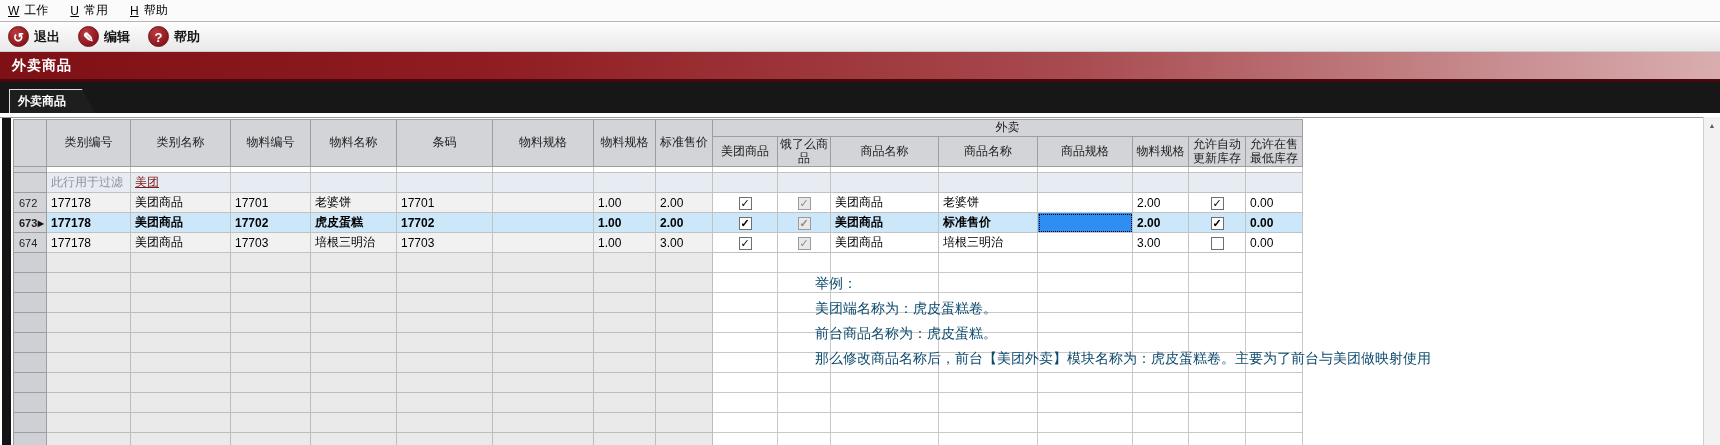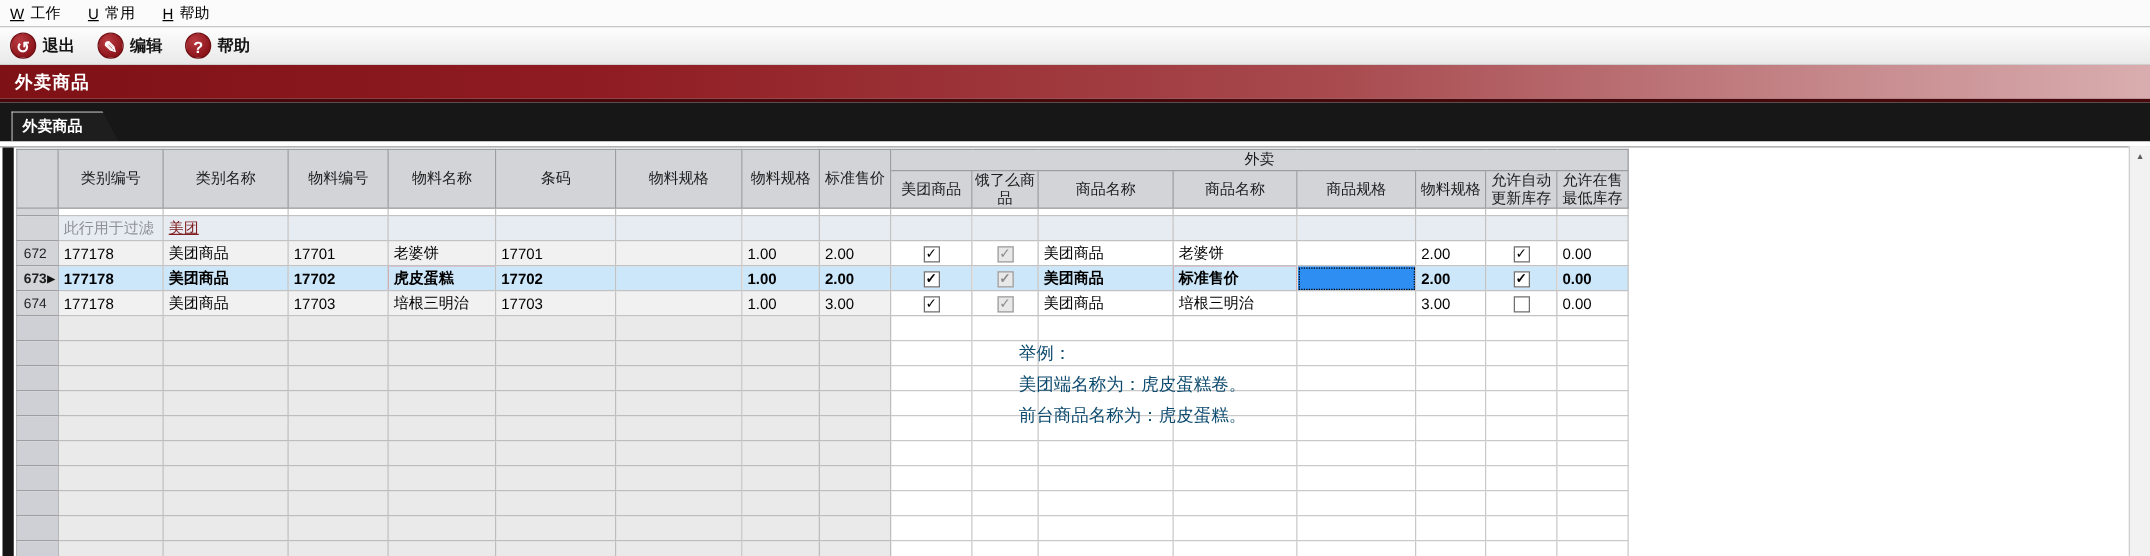--- a/index.html
+++ b/index.html
@@ -474,20 +474,21 @@
             <td class="wm"></td>
             <td class="wm"></td>
           </tr>
       </tbody>
     </table>
 
     <div class="annotation">
       <div>举例：</div>
       <div>美团端名称为：虎皮蛋糕卷。</div>
       <div>前台商品名称为：虎皮蛋糕。</div>
+      <div>那么修改商品名称后，前台【美团外卖】模块名称为：虎皮蛋糕卷。主要为了前台与美团做映射使用</div>
     </div>
   </div>
 
   <div class="vscroll">
     <div class="up-btn">
       <span>▲</span>
     </div>
   </div>
 
 </div>

